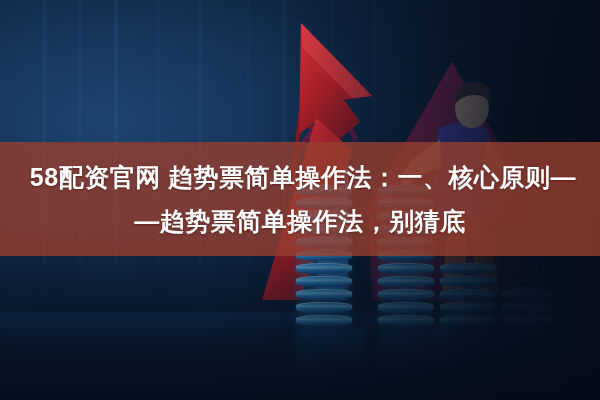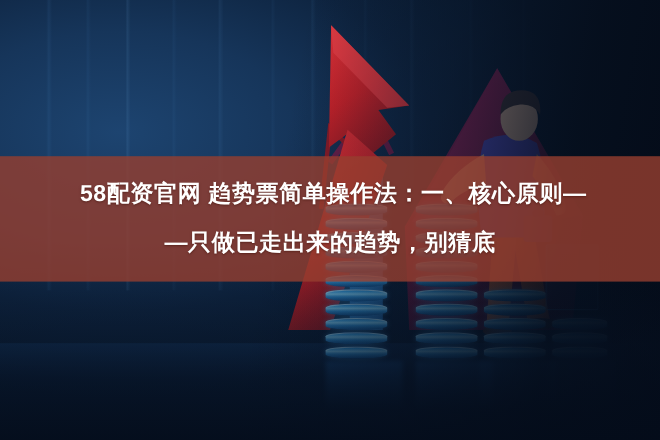--- a/index.html
+++ b/index.html
@@ -127,21 +127,21 @@
     width: 600px;
     height: 114px;
     background: rgba(150,62,48,0.80);
     display: flex;
     flex-direction: column;
     align-items: center;
     justify-content: center;
   }
   .band-line {
     color: #ffffff;
-    font-size: 21px;
+    font-size: 25px;
     font-weight: bold;
     line-height: 44px;
     letter-spacing: .5px;
     white-space: nowrap;
     text-shadow: 0 1px 2px rgba(60,16,10,.55);
   }
   .band-line.l1 { padding-left: 6px; }
 </style>
 </head>
 <body>
@@ -273,16 +273,16 @@
       <div class="coin"></div>
       <div class="coin"></div>
     </div>
   </div>
 
   <div class="bg-vignette-right"></div>
   <div class="bg-vignette-bottom"></div>
 
   <div class="text-band">
     <div class="band-line l1">58配资官网 趋势票简单操作法：一、核心原则—</div>
-    <div class="band-line l2">—只做已走出来的趋势，别猜底</div>
+    <div class="band-line l2">—趋势票简单操作法，别猜底</div>
   </div>
 
 </div>
 
 </body></html>

